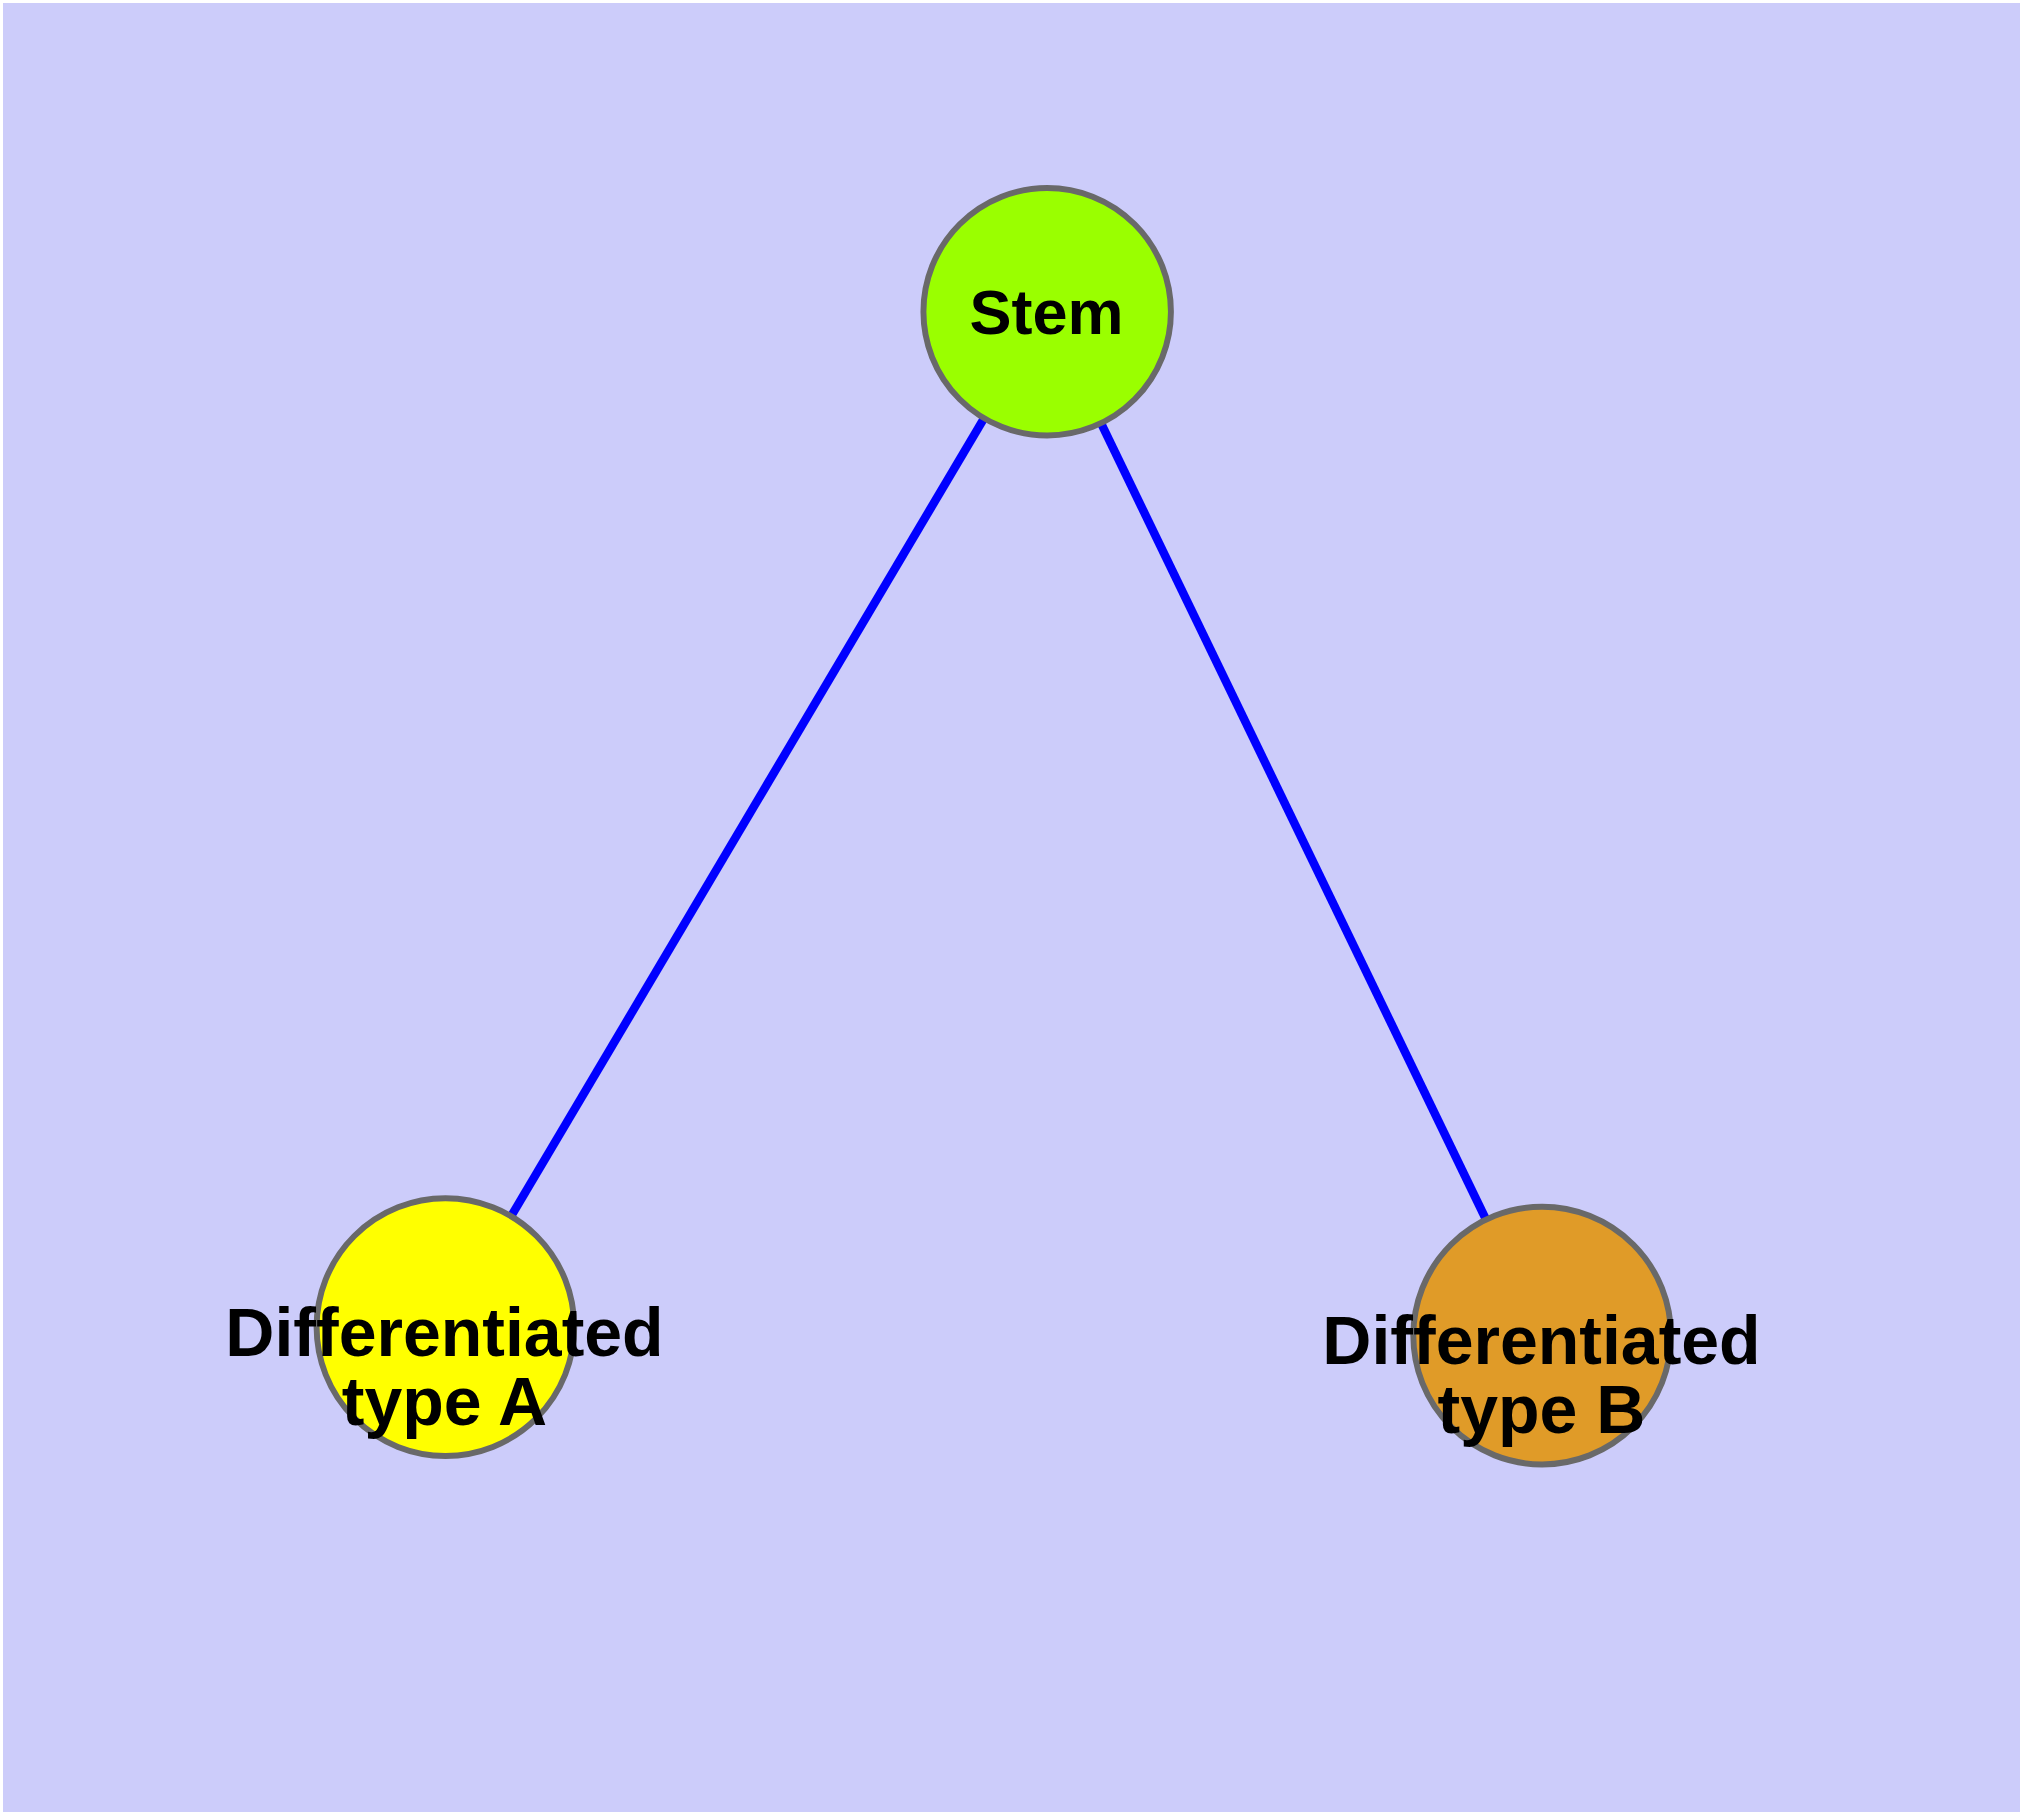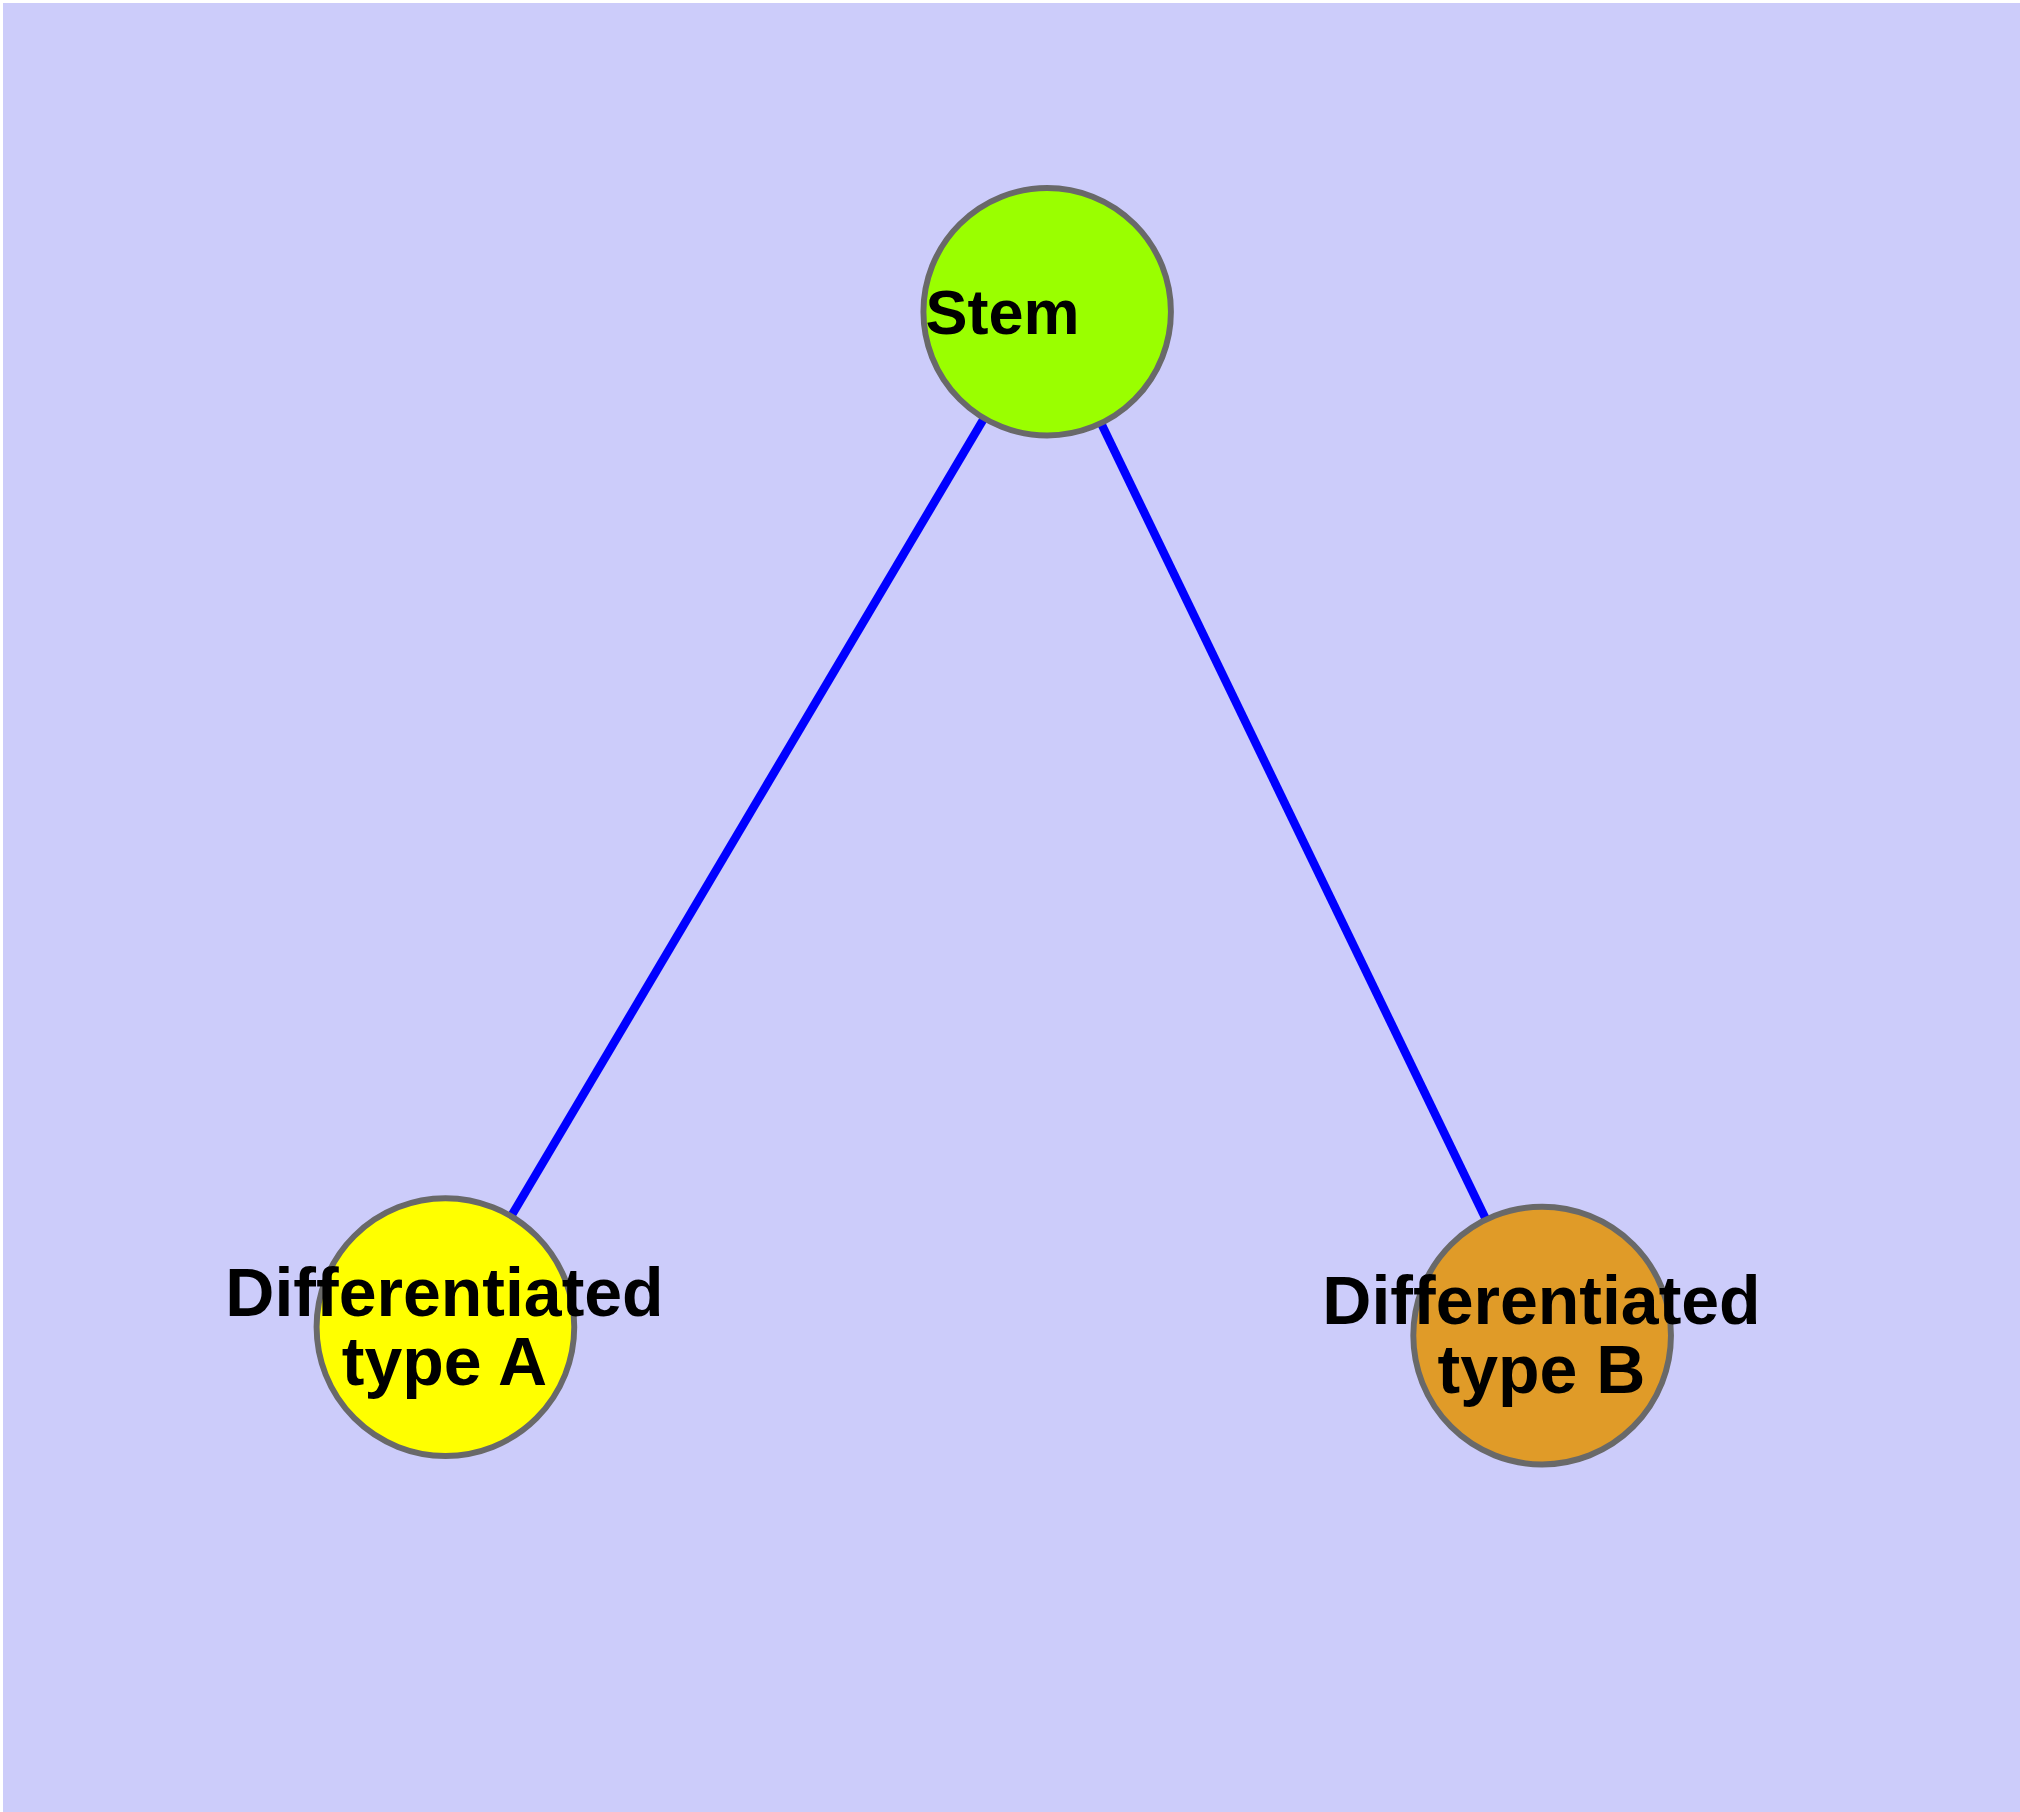--- a/index.html
+++ b/index.html
@@ -45,20 +45,21 @@
     line-height: 1.02;
     white-space: pre;
     transform: translate(-50%, -50%);
     pointer-events: none;
   }
   #label-stem {
     font-size: 63px;
   }
   #label-a, #label-b {
     font-size: 68px;
+    margin-top: 40px;
   }
 </style>
 </head>
 <body>
 
 <div id="canvas">
   <div id="plot-area">
 
     <svg id="graph-svg" viewBox="0 0 2381 2135" xmlns="http://www.w3.org/2000/svg">
 
@@ -67,21 +68,21 @@
         <line id="edge-1" x1="1232" y1="364" x2="1816" y2="1572" stroke="#0000ff" stroke-width="10" stroke-linecap="butt"></line>
       </g>
 
       <g>
         <circle id="node-0" cx="1232" cy="364" r="146" fill="#9aff00" stroke="#696969" stroke-width="7"></circle>
         <circle id="node-1" cx="522" cy="1562" r="152" fill="#ffff00" stroke="#696969" stroke-width="7"></circle>
         <circle id="node-2" cx="1816" cy="1572" r="152" fill="#e09b28" stroke="#696969" stroke-width="7"></circle>
       </g>
     </svg>
 
-    <div class="node-label" id="label-stem" style="left: 1000px; top: 309px; font-size: 63px; color: rgb(0, 0, 0);">Stem</div>
+    <div class="node-label" id="label-stem" style="left: 1044px; top: 309px; font-size: 63px; color: rgb(0, 0, 0);">Stem</div>
 
     <div class="node-label" id="label-a" style="left: 442px; top: 1324px; font-size: 68px; color: rgb(0, 0, 0);">Differentiated
 type A</div>
 
     <div class="node-label" id="label-b" style="left: 1539px; top: 1332px; font-size: 68px; color: rgb(0, 0, 0);">Differentiated
 type B</div>
 
   </div>
 </div>
 

